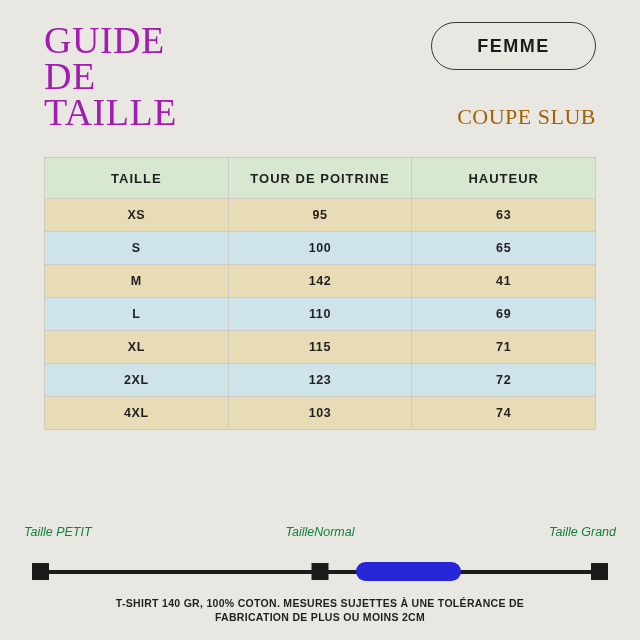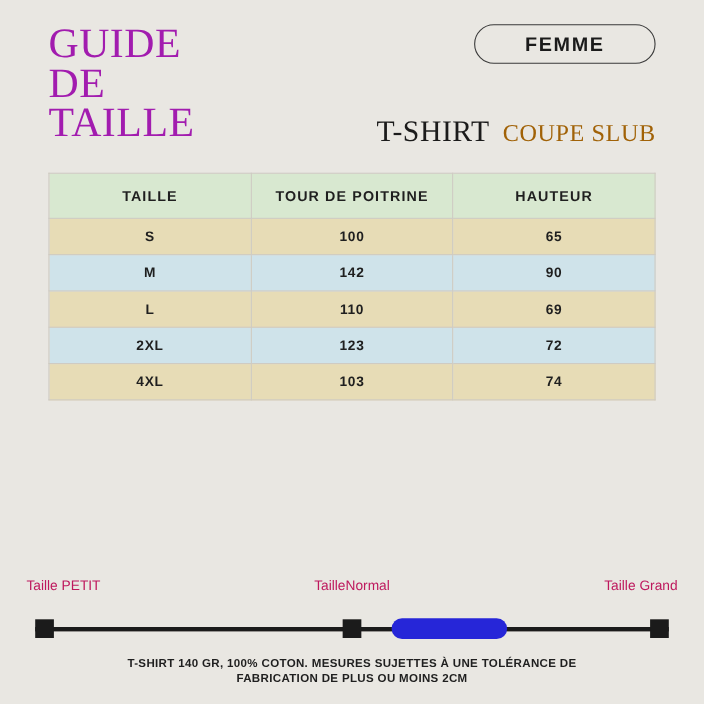--- a/index.html
+++ b/index.html
@@ -34,21 +34,21 @@
   }
   .guide-title .l1 { display: block; font-size: 38px; }
   .guide-title .l2 { display: block; font-size: 38px; }
   .guide-title .l3 { display: block; font-size: 38px; }
 
   .gender-pill {
     position: absolute;
     right: 44px;
     top: 22px;
     width: 165px;
-    height: 36px;
+    height: 48px;
     border: 1.5px solid #3a3a3a;
     border-radius: 24px;
     display: flex;
     align-items: center;
     justify-content: center;
     font-size: 18px;
     font-weight: 700;
     letter-spacing: 1.5px;
     color: #1b1b1b;
     background: transparent;
@@ -112,21 +112,22 @@
     position: absolute;
     left: 24px;
     right: 24px;
     top: 525px;
     height: 60px;
   }
   .scale-labels {
     position: relative;
     height: 20px;
     font-size: 12.5px;
-    color: #be185d;
+    color: #15803d;
+    font-style: italic;
   }
   .scale-labels span { position: absolute; top: 0; white-space: nowrap; }
   .lbl-left { left: 0; }
   .lbl-mid { left: 50%; transform: translateX(-50%); }
   .lbl-right { right: 0; }
 
   .scale-bar {
     position: relative;
     margin-top: 16px;
     height: 22px;
@@ -181,49 +182,58 @@
       <span class="l1">GUIDE</span>
       <span class="l2">DE</span>
       <span class="l3">TAILLE</span>
     </div>
 
     <div class="gender-pill">
       <span>FEMME</span>
     </div>
 
     <div class="product-line">
-      <span class="product-name">T-SHIRT</span>
       <span class="product-cut">COUPE SLUB</span>
     </div>
   </div>
 
   <div class="table-wrap">
     <table>
       <thead>
         <tr>
           <th>TAILLE</th>
           <th>TOUR DE POITRINE</th>
           <th>HAUTEUR</th>
         </tr>
       </thead>
       <tbody>
         <tr>
+          <td>XS</td>
+          <td>95</td>
+          <td>63</td>
+        </tr>
+        <tr>
           <td>S</td>
           <td>100</td>
           <td>65</td>
         </tr>
         <tr>
           <td>M</td>
           <td>142</td>
-          <td>90</td>
+          <td>41</td>
         </tr>
         <tr>
           <td>L</td>
           <td>110</td>
           <td>69</td>
+        </tr>
+        <tr>
+          <td>XL</td>
+          <td>115</td>
+          <td>71</td>
         </tr>
         <tr>
           <td>2XL</td>
           <td>123</td>
           <td>72</td>
         </tr>
         <tr>
           <td>4XL</td>
           <td>103</td>
           <td>74</td>

